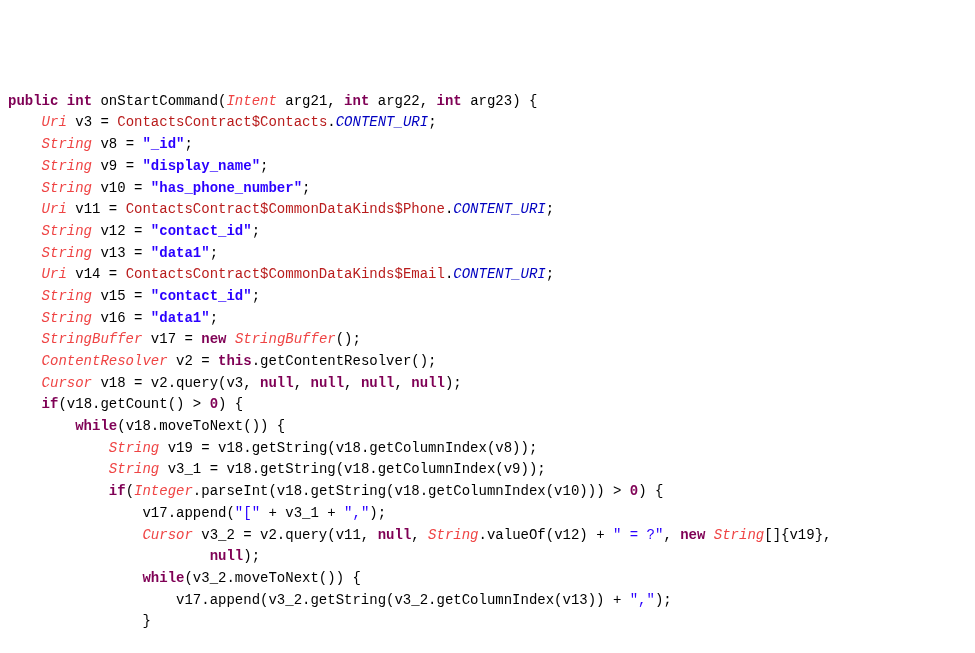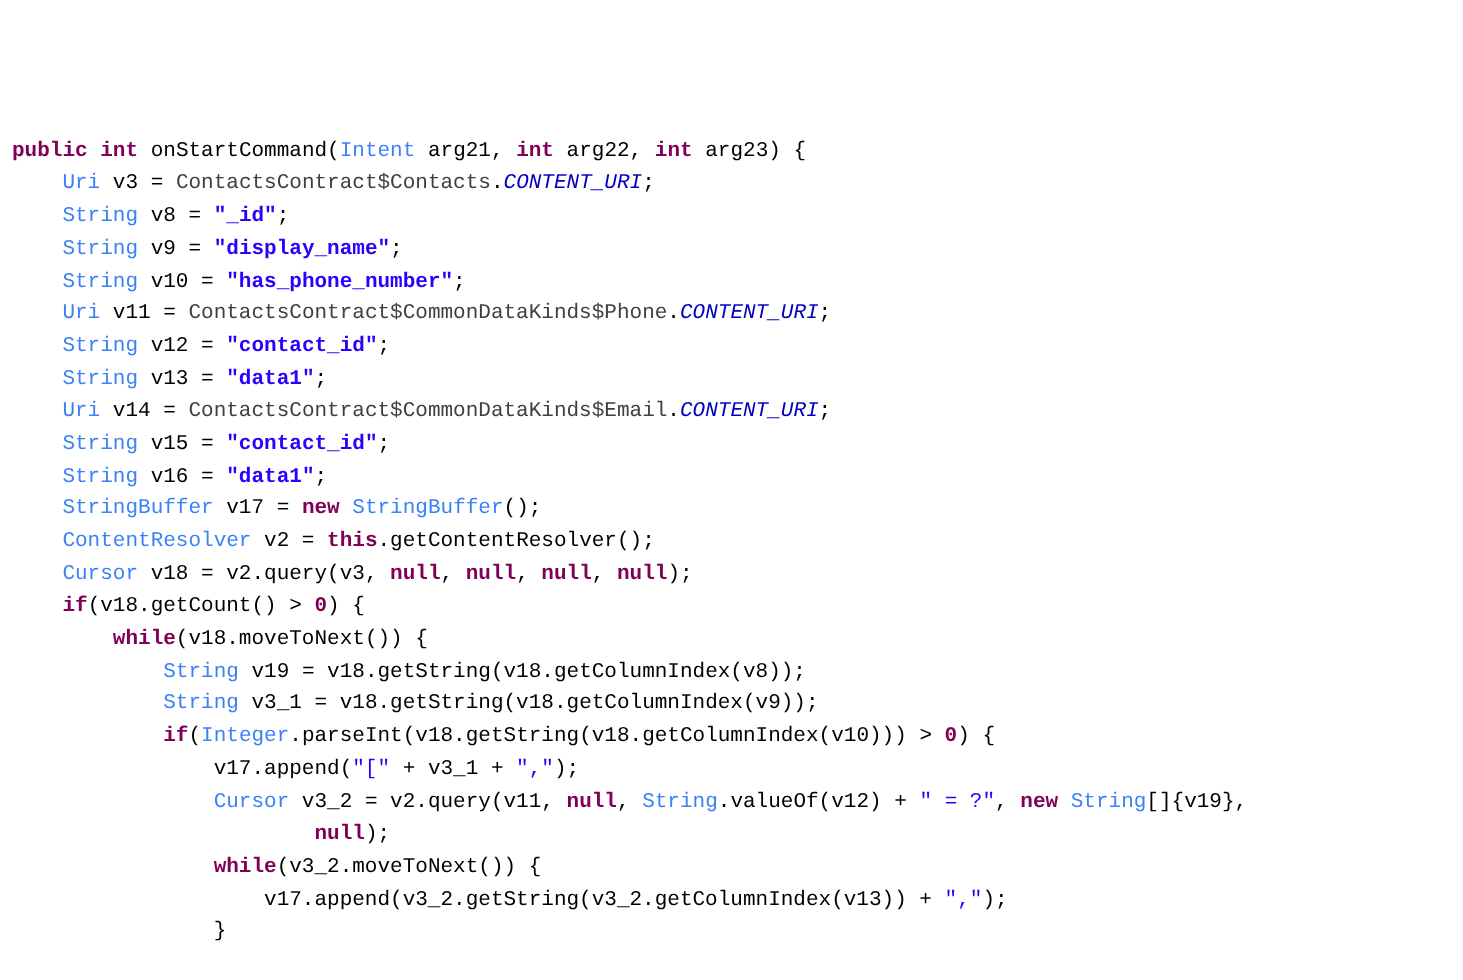--- a/index.html
+++ b/index.html
@@ -7,22 +7,22 @@
     font-family: Consolas, 'Courier New', monospace;
     font-size: 14px;
     line-height: 1.55;
     background: #ffffff;
     padding: 4px 8px;
     white-space: pre;
     color: #000;
   }
   .line { display: block; }
   .kw   { color: #7f0055; font-weight: bold; }   
-  .type { color: #3b82f6; }                       
-  .cls  { color: #404040; }                       
+  .type { color: #ef4444; font-style: italic; }                       
+  .cls  { color: #b91c1c; }                       
   .stat { color: #0000c0; font-style: italic; text-align: center; }   
   .str  { color: #2a00ff; font-weight: bold; }    
   .strp { color: #2a00ff; }                       
   .num  { color: #7f0055; font-weight: bold; }    
   .id   { color: #000000; }                       
 </style>
 </head>
 <body>
 
 

